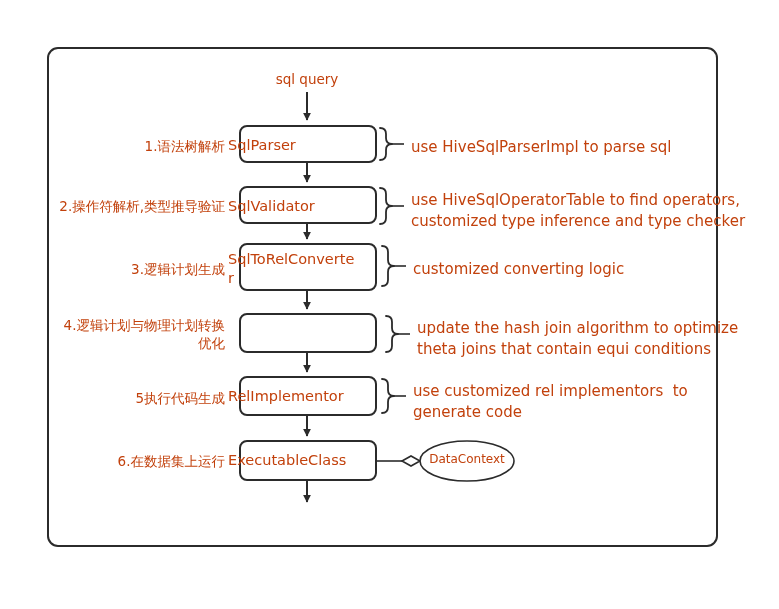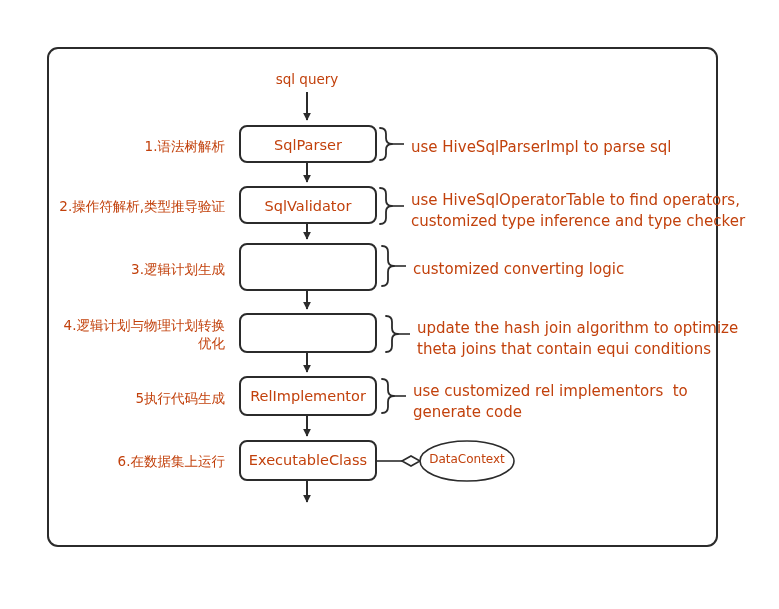--- a/index.html
+++ b/index.html
@@ -64,21 +64,20 @@
     stroke-width: 1.6;
   }
   .txt {
     position: absolute;
     color: #c2410c;
     white-space: pre;
     line-height: 1.32;
   }
   .node-label {
     font-size: 14.5px;
-    text-align: center;
     width: 160px;
   }
   .step-label {
     font-size: 13.5px;
     text-align: right;
     line-height: 1.35;
   }
   .note-label {
     font-size: 15px;
     text-align: left;
@@ -150,20 +149,22 @@
   <div class="txt step-label" style="left:60px; top:137px; width:165px;">1.语法树解析</div>
   <div class="txt step-label" style="left:45px; top:197px; width:180px;">2.操作符解析,类型推导验证</div>
   <div class="txt step-label" style="left:60px; top:260px; width:165px;">3.逻辑计划生成</div>
   <div class="txt step-label" style="left:45px; top:316px; width:180px;">4.逻辑计划与物理计划转换
 优化</div>
   <div class="txt step-label" style="left:60px; top:389px; width:165px;">5执行代码生成</div>
   <div class="txt step-label" style="left:55px; top:452px; width:170px;">6.在数据集上运行</div>
 
   <div class="txt node-label" style="left:228px; top:136px;">SqlParser</div>
   <div class="txt node-label" style="left:228px; top:197px;">SqlValidator</div>
+  <div class="txt node-label" style="left:228px; top:250px;">SqlToRelConverte
+r</div>
   <div class="txt node-label" style="left:228px; top:387px;">RelImplementor</div>
   <div class="txt node-label" style="left:228px; top:451px;">ExecutableClass</div>
 
   <div class="txt note-label" style="left:411px; top:137px;">use HiveSqlParserImpl to parse sql</div>
   <div class="txt note-label" style="left:413px; top:259px;">customized converting logic</div>
   <div class="txt note-label" style="left:411px; top:190px;">use HiveSqlOperatorTable to find operators,
 customized type inference and type checker</div>
   <div class="txt note-label" style="left:417px; top:318px;">update the hash join algorithm to optimize
 theta joins that contain equi conditions</div>
   <div class="txt note-label" style="left:413px; top:381px;">use customized rel implementors  to

